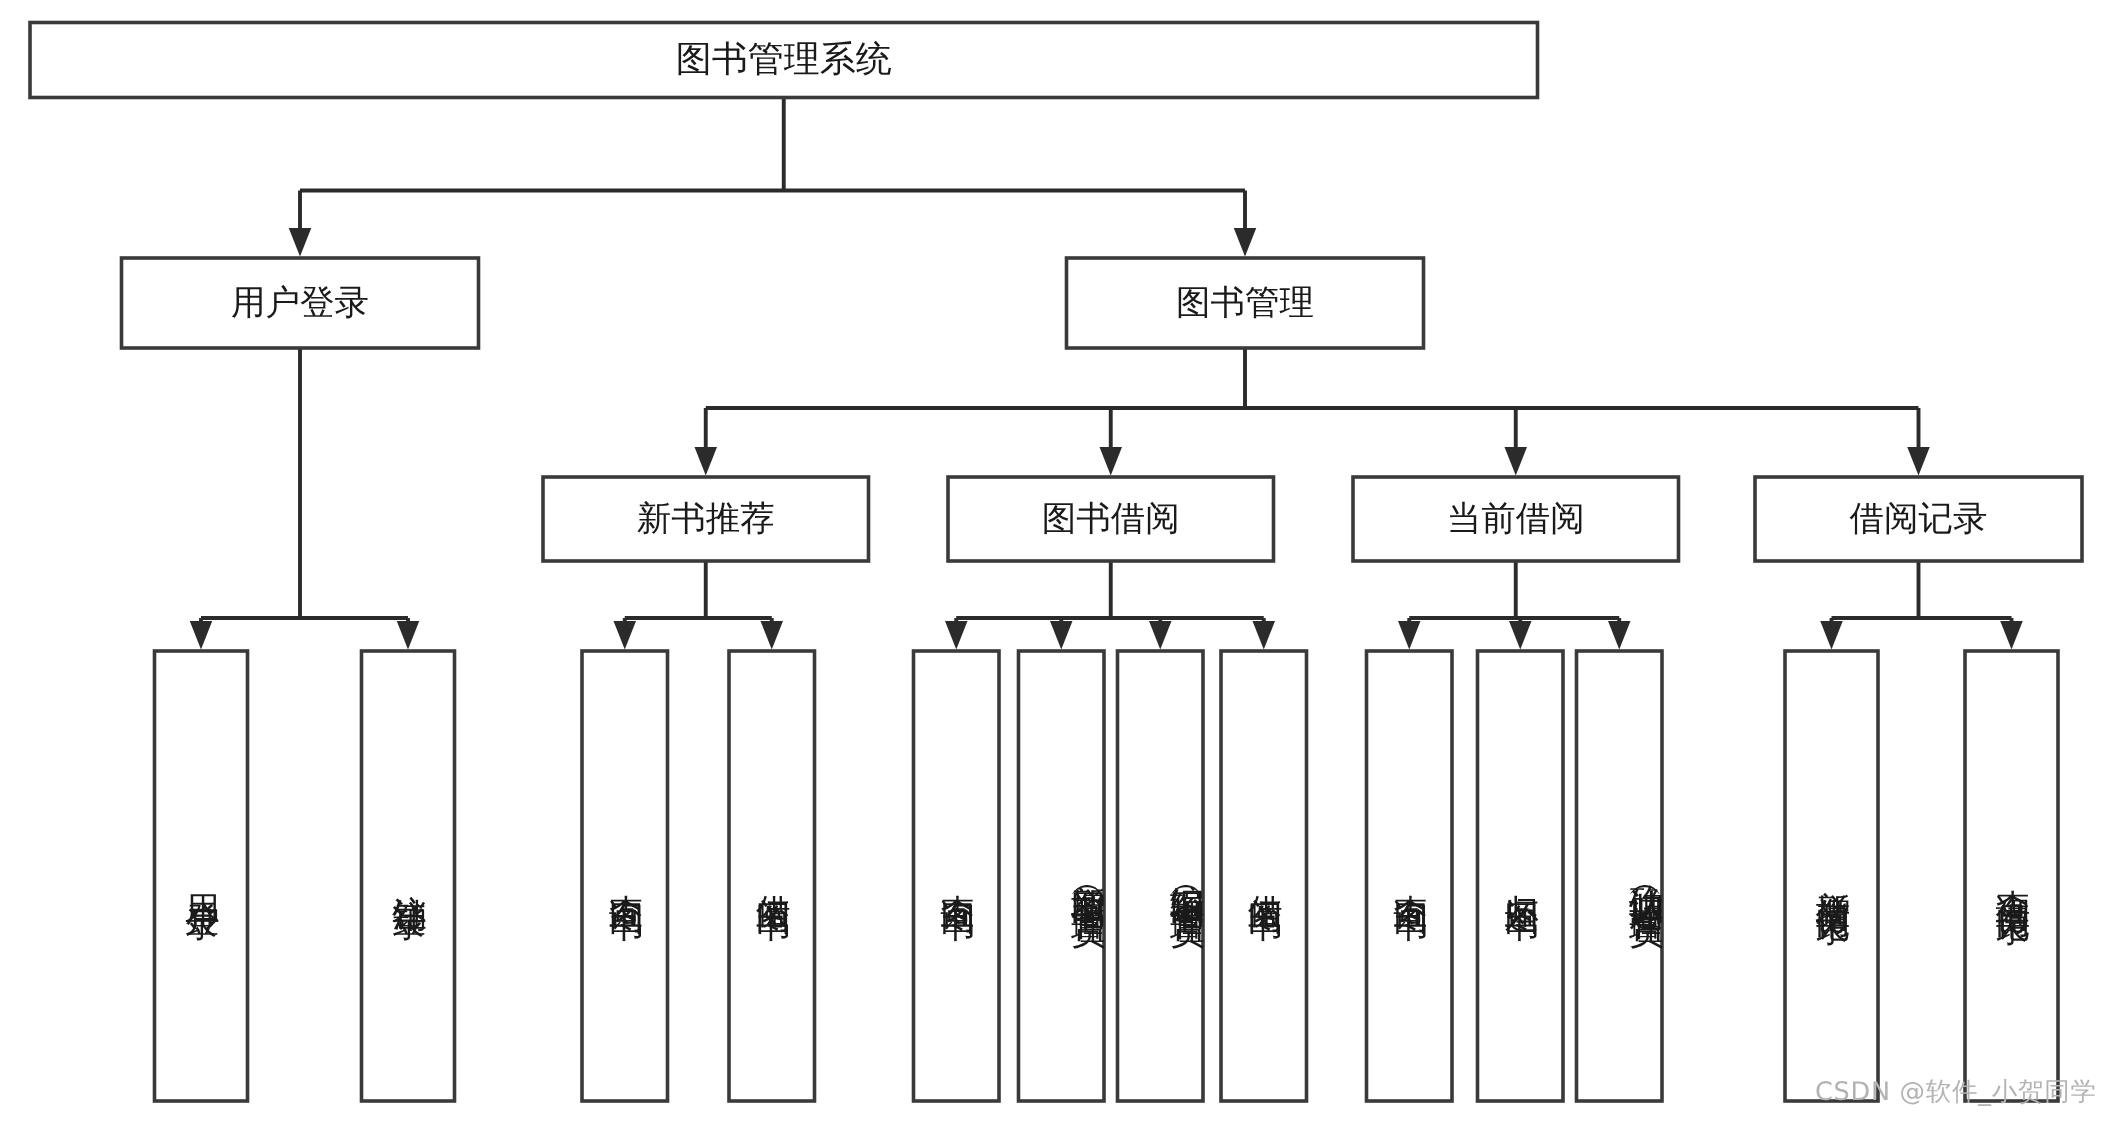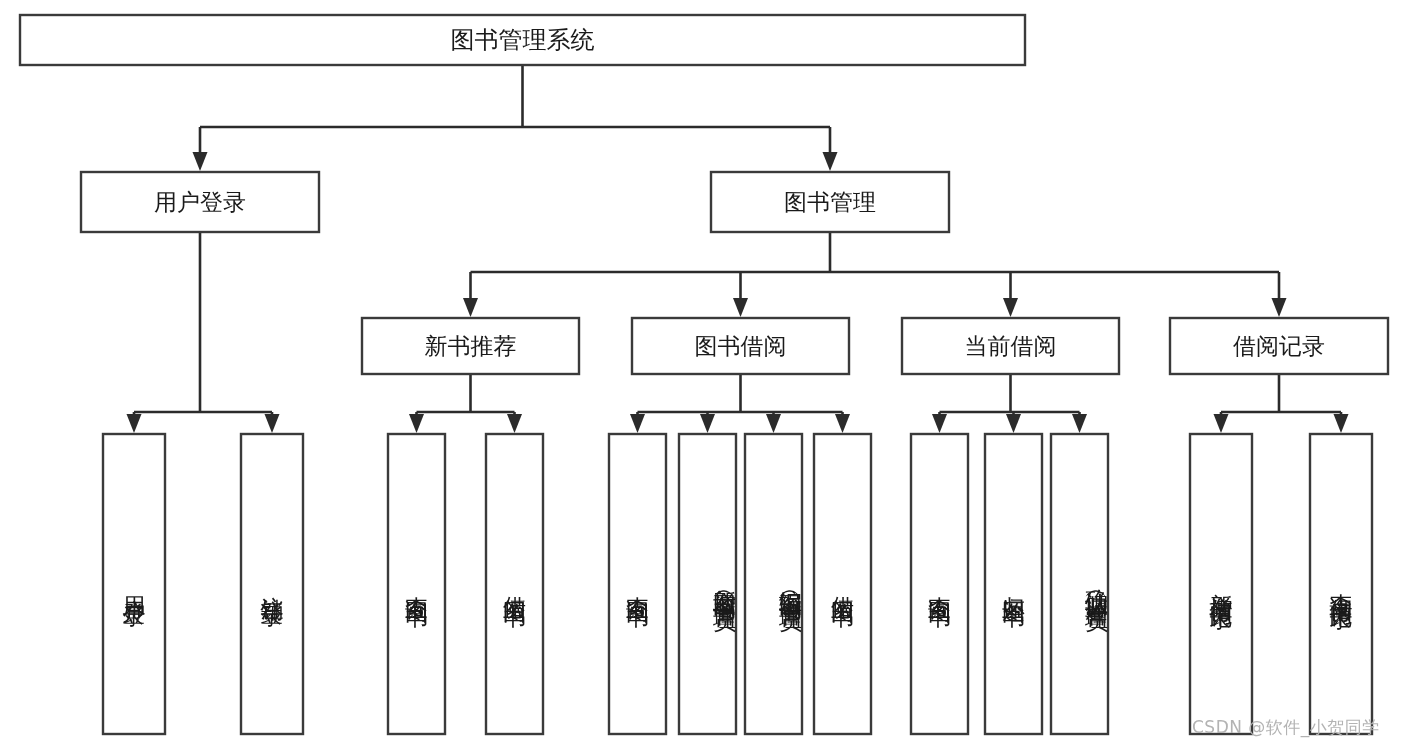--- a/index.html
+++ b/index.html
@@ -70,20 +70,21 @@
   .leaf-label-wrap.center {
     align-items: center;
   }
   .watermark {
     position: absolute;
     font-family: "DejaVu Sans", "Liberation Sans", sans-serif;
     font-size: 17px;
     color: #b3b3b3;
     white-space: nowrap;
     letter-spacing: 0.5px;
+    padding-left: 18px;
   }
 </style>
 </head>
 <body>
 
 <div id="diagram-root">
 
   <svg id="flow-svg" viewBox="0 0 1405 747">
     <g id="connectors-layer">
         <line x1="522.5" y1="65" x2="522.5" y2="127" class="connector"></line>

